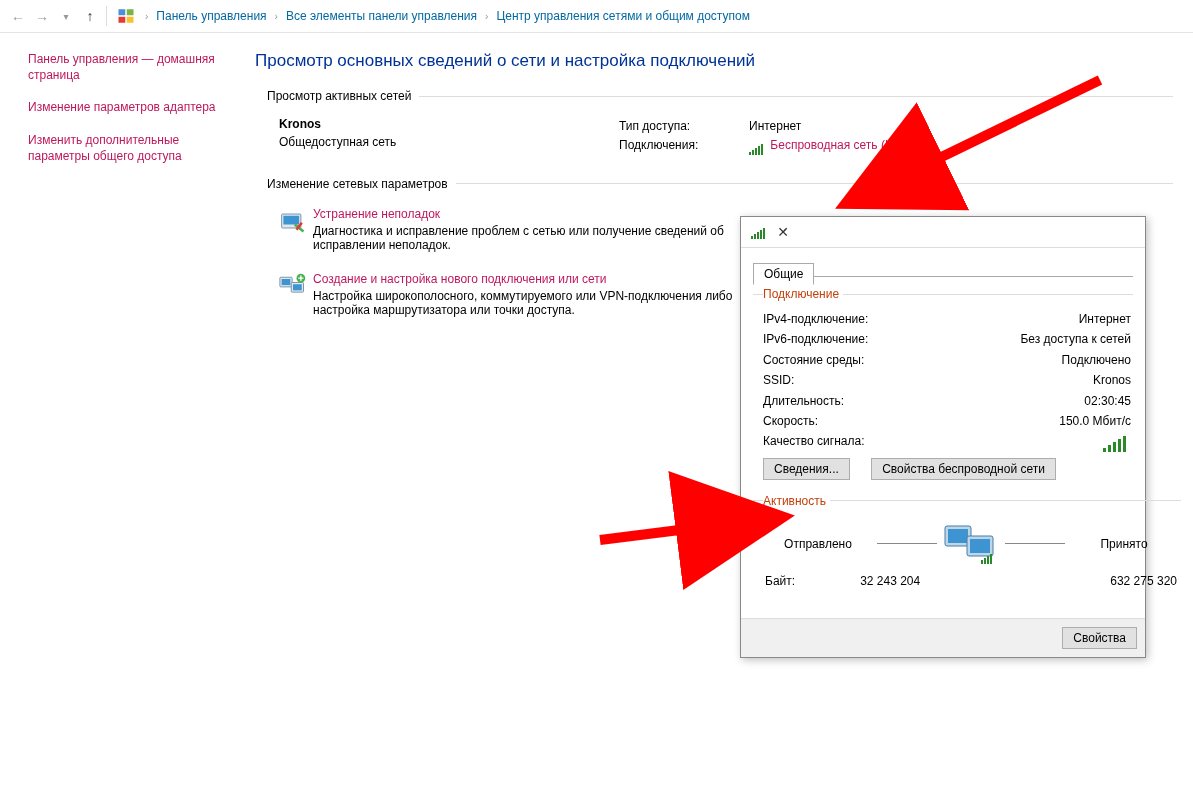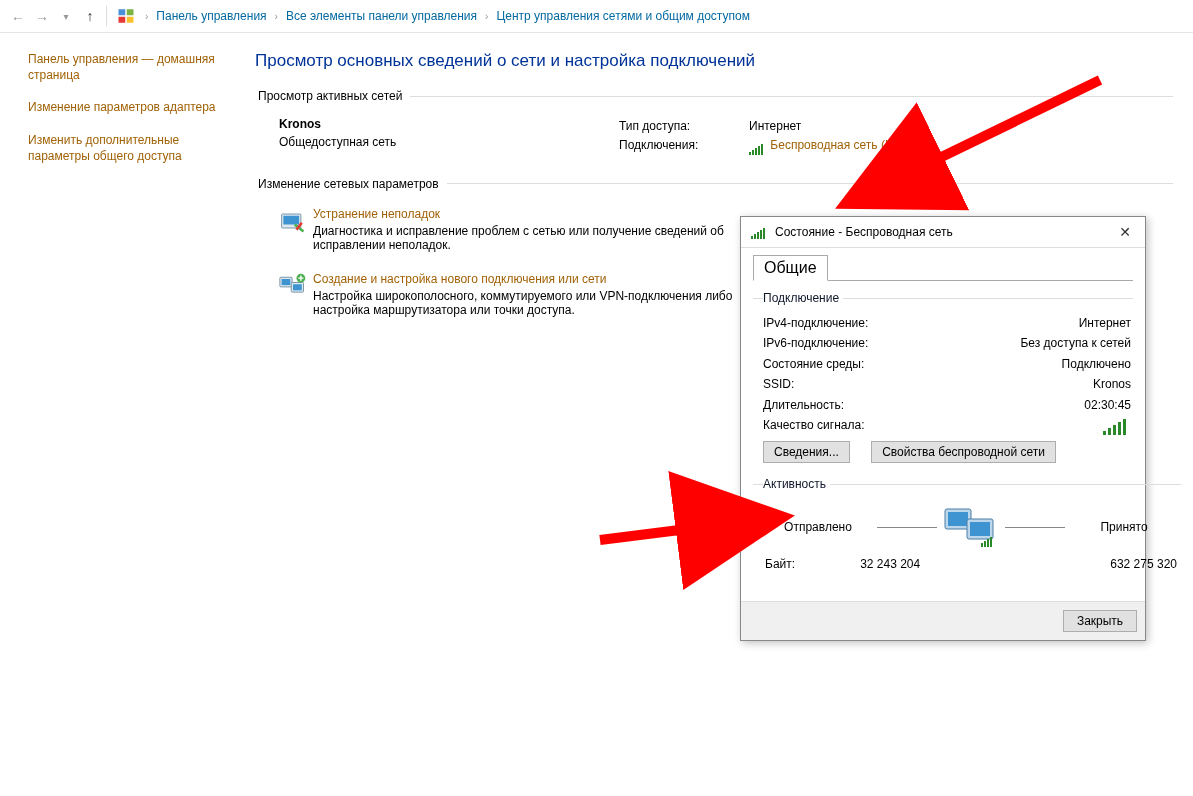--- a/index.html
+++ b/index.html
@@ -1,33 +1,33 @@
 <!DOCTYPE html>
 <html><head>
 <meta charset="utf-8">
 <style>
 html,body{margin:0;padding:0;font-family:"Segoe UI",Arial,sans-serif;font-size:12px;color:#000;background:#fff;width:1193px;height:796px;overflow:hidden}
-a{color:#a16207;text-decoration:none;cursor:pointer}
+a{color:#be185d;text-decoration:none;cursor:pointer}
 
 
 .addrbar{display:flex;align-items:center;height:32px;border-bottom:1px solid #e5e5e5;padding:0 6px}
 .navbtn{width:24px;height:24px;display:flex;align-items:center;justify-content:center;color:#999;font-size:14px;border-radius:2px}
 .navbtn.enabled{color:#333}
 .chev{color:#999;font-size:10px;margin:0 4px}
 .crumb{color:#0369a1;padding:2px 4px}
 .shield-ico{width:18px;height:18px;margin:0 6px}
 
 
 .wrap{display:flex;height:calc(100% - 32px)}
 .side{width:235px;padding:18px 8px 0 28px;box-sizing:border-box}
 .side a{display:block;margin-bottom:16px;line-height:1.35}
 .main{flex:1;padding:18px 20px 0 20px;position:relative}
 
 h1.title{font-size:17px;font-weight:400;color:#003399;margin:0 0 18px 0}
-.section-hdr{display:flex;align-items:center;margin:6px 0 10px 3px}
+.section-hdr{display:flex;align-items:center;margin:6px 0 10px 12px}
 .section-hdr span{white-space:nowrap}
 .section-hdr .line{flex:1;height:1px;background:#ddd;margin-left:8px}
 
 .netrow{display:flex;padding:4px 0 16px 24px}
 .netleft{width:340px}
 .netname{font-weight:600}
 .nettype{margin-top:4px}
 .netright{display:flex}
 .lblcol{width:130px}
 .lblcol div,.valcol div{line-height:1.55}
@@ -45,24 +45,24 @@
 .sig.big i{width:3px;margin-right:2px}
 .sig.big .b1{height:4px}.sig.big .b2{height:7px}.sig.big .b3{height:10px}.sig.big .b4{height:13px}.sig.big .b5{height:16px}
 
 
 .dialog{position:absolute;left:740px;top:216px;width:404px;background:#fff;border:1px solid #888;box-shadow:2px 2px 8px rgba(0,0,0,.25)}
 .dlg-title{height:30px;display:flex;align-items:center;padding:0 6px 0 10px;border-bottom:1px solid #ddd}
 .dlg-title .t{flex:1;margin-left:6px}
 .dlg-close{width:28px;height:24px;display:flex;align-items:center;justify-content:center;font-size:14px;color:#333}
 .dlg-body{padding:6px 12px 12px 12px}
 .tabs{border-bottom:1px solid #aaa;margin-bottom:10px}
-.tab{display:inline-block;border:1px solid #aaa;border-bottom:1px solid #fff;padding:3px 10px;background:#fff;position:relative;top:1px;font-size:16px}
+.tab{display:inline-block;border:1px solid #aaa;border-bottom:1px solid #fff;padding:3px 10px;background:#fff;position:relative;top:9px;font-size:12px}
 
 fieldset{border:1px solid #ddd;border-width:0;border-top-width:1px;margin:4px 0 8px 0;padding:8px 2px 4px 10px}
-legend{padding:0 4px 0 0;color:#0f172a}
+legend{padding:0 4px 0 0;color:#c2410c}
 .kv{display:flex;justify-content:space-between;line-height:1.7}
 .kv .k{min-width:150px}
 
 .btnrow{margin:6px 0 2px 0}
 button{font-family:inherit;font-size:12px;background:#e1e1e1;border:1px solid #adadad;padding:3px 10px;cursor:pointer}
 .btnrow button{margin-right:18px}
 
 .activity{display:flex;align-items:center;justify-content:center;margin:6px 0 8px}
 .actlbl{width:110px;text-align:center}
 .actline{width:60px;height:1px;background:#888;margin:0 4px}
@@ -173,21 +173,20 @@
         <a class="tlink">Создание и настройка нового подключения или сети</a>
         <div class="tdesc" style="max-width:440px">Настройка широкополосного, коммутируемого или VPN-подключения либо настройка маршрутизатора или точки доступа.</div>
       </div>
     </div>
   </div>
 </div>
 
 <div class="dialog">
   <div class="dlg-title">
     <span class="sig"><i class="b1"></i><i class="b2"></i><i class="b3"></i><i class="b4"></i><i class="b5"></i></span>
-    <span class="t">Состояние - Беспроводная сеть</span>
     <div class="dlg-close">✕</div>
   </div>
   <div class="dlg-body">
     <div class="tabs">
       <span class="tab">Общие</span>
     </div>
 
     <fieldset>
       <legend>Подключение</legend>
       <div class="kv">
@@ -202,20 +201,24 @@
           <span class="k">Состояние среды:</span>
           <span>Подключено</span>
         </div>
       <div class="kv">
           <span class="k">SSID:</span>
           <span>Kronos</span>
         </div>
       <div class="kv">
           <span class="k">Длительность:</span>
           <span>02:30:45</span>
+        </div>
+      <div class="kv">
+          <span class="k">Скорость:</span>
+          <span>150.0 Мбит/с</span>
         </div>
       <div class="kv">
           <span class="k">Качество сигнала:</span>
         <span class="sig big"><i class="b1"></i><i class="b2"></i><i class="b3"></i><i class="b4"></i><i class="b5"></i></span>
       </div>
       <div class="btnrow">
         <button>Сведения...</button>
         <button>Свойства беспроводной сети</button>
       </div>
     </fieldset>
@@ -244,21 +247,21 @@
       </div>
       <div class="bytes">
         <span>Байт:</span>
         <span>32 243 204</span>
         <span style="width:60px"></span>
         <span>632 275 320</span>
       </div>
     </fieldset>
   </div>
   <div class="dlg-footer">
-    <button>Закрыть</button>
+    <button>Свойства</button>
   </div>
 </div>
 
 <div class="arrow" style="left:910px;top:70px">
   <svg width="200" height="110">
       <defs>
         <marker id="ah1" markerWidth="12" markerHeight="12" refX="2" refY="6" orient="auto">
           <path d="M0 0 L12 6 L0 12 Z" fill="#f00"></path>
         </marker>
       </defs>

